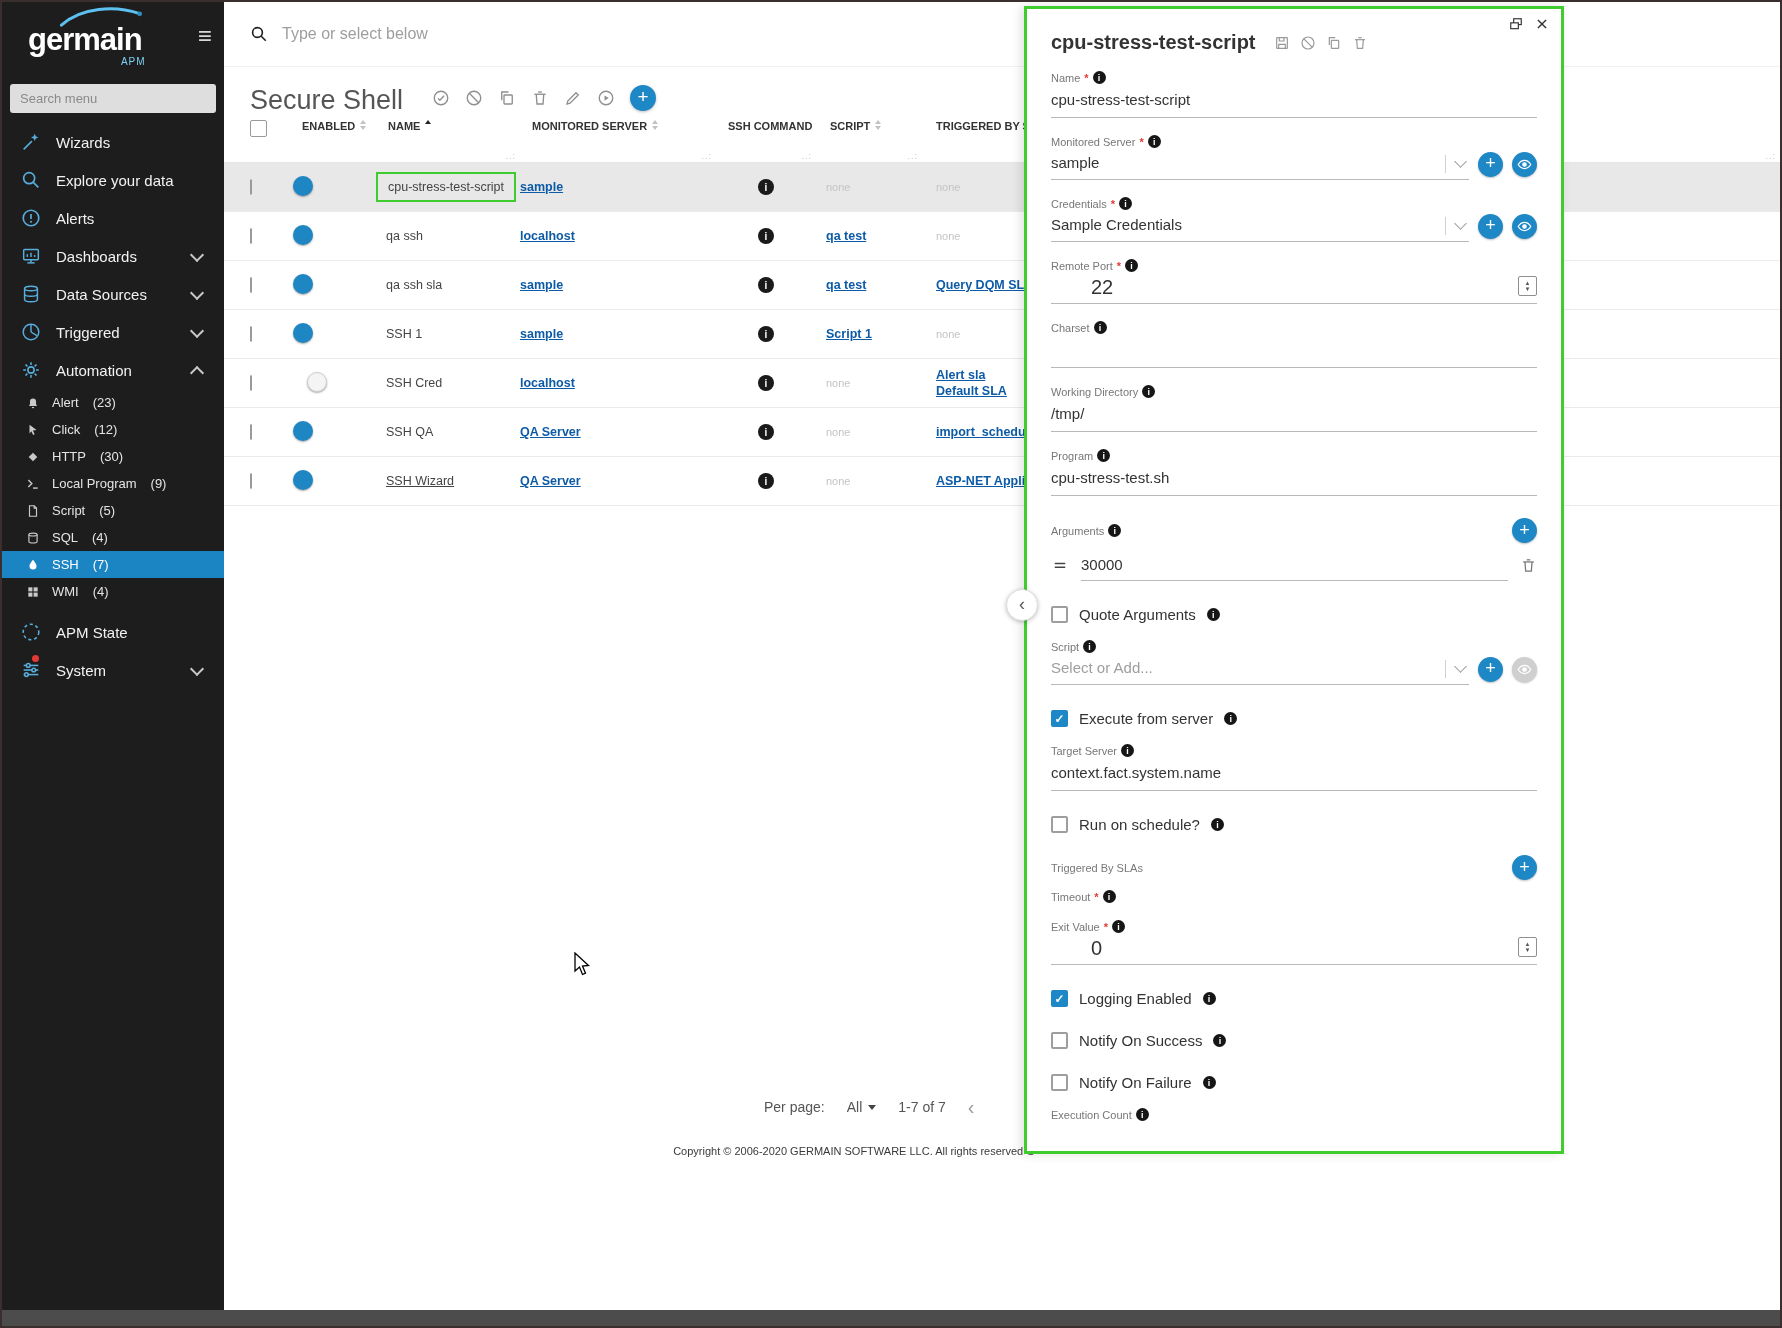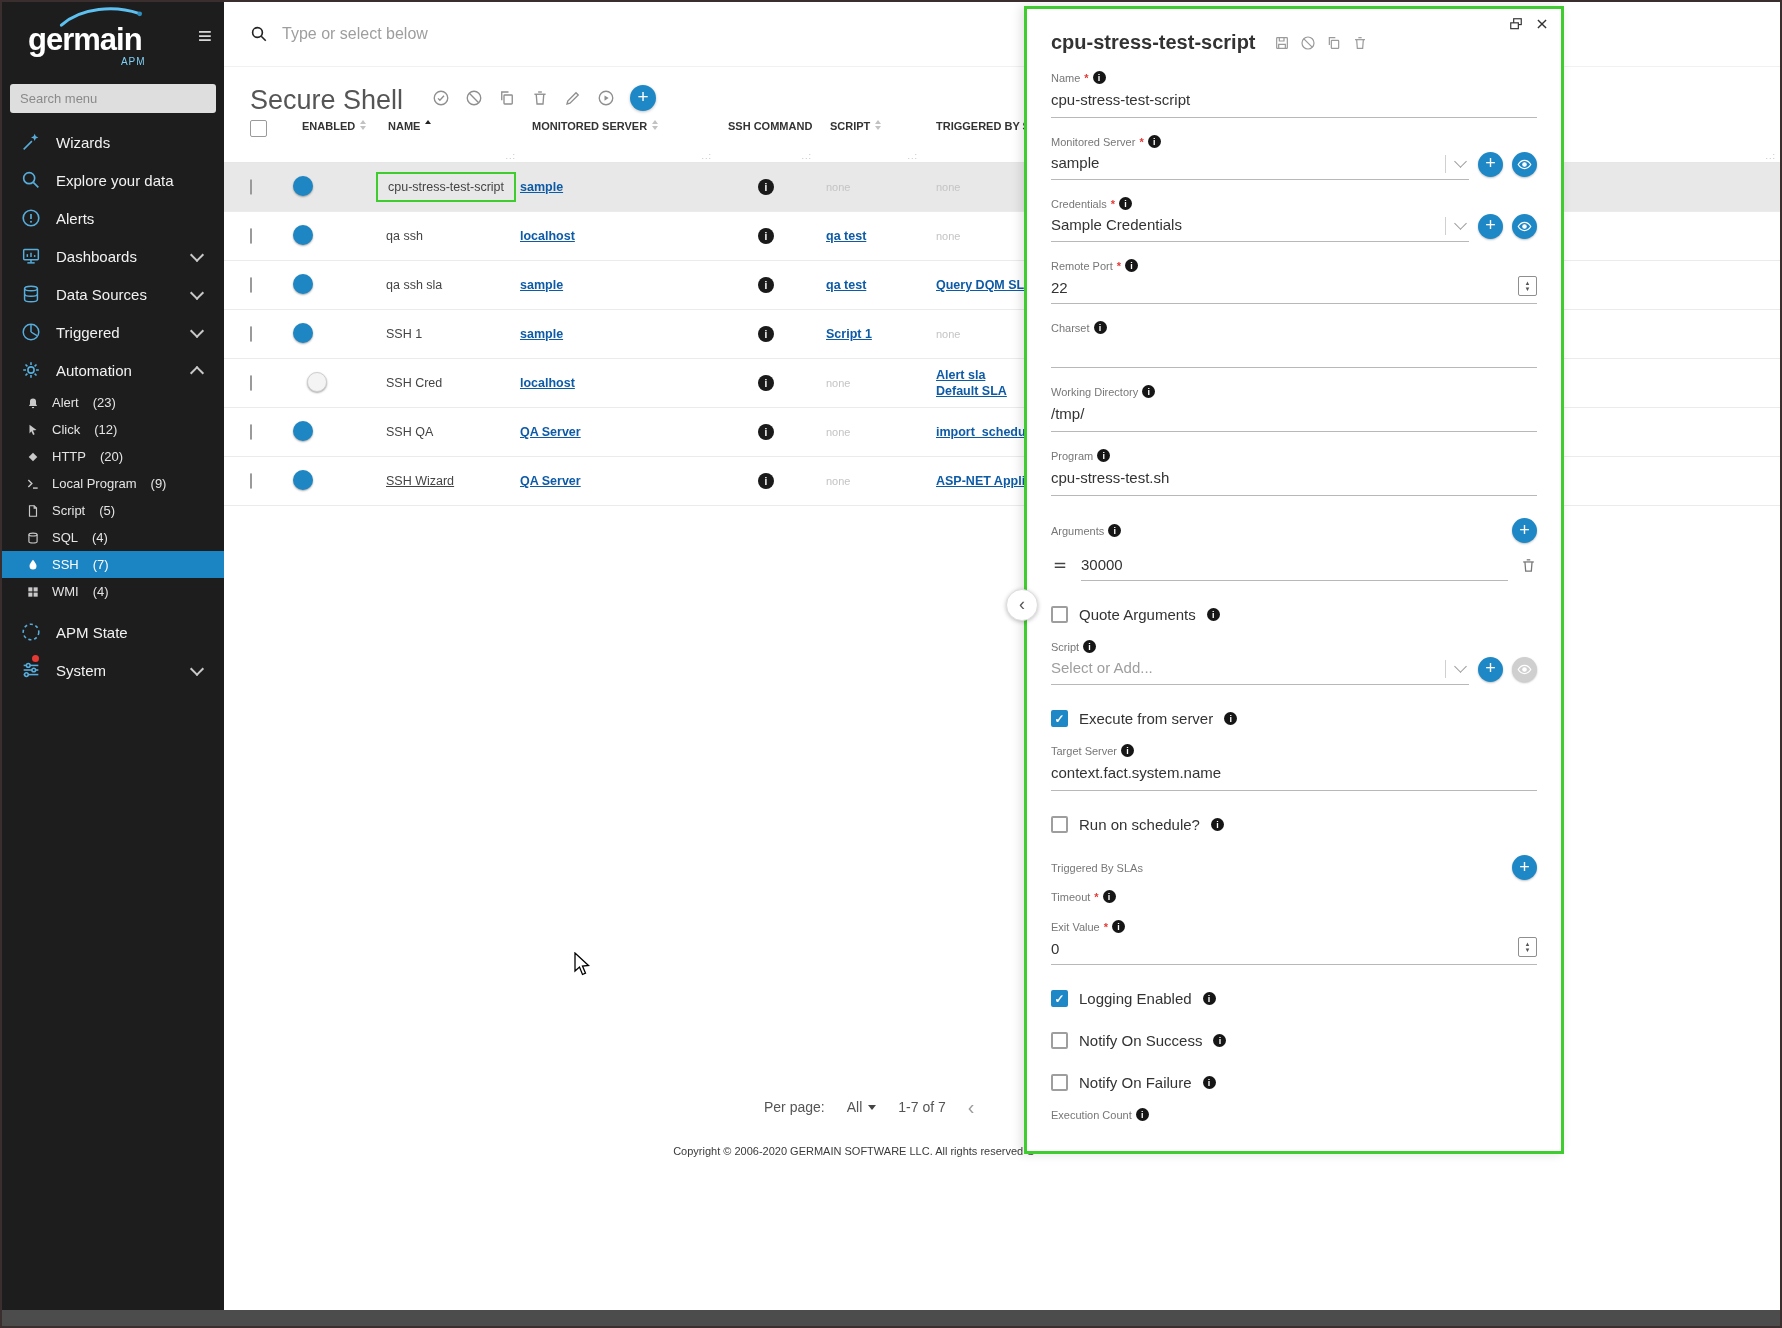--- a/index.html
+++ b/index.html
@@ -103,21 +103,21 @@
   .val.placeholder{color:#9e9e9e;}
   .vdiv{width:1px;height:18px;background:#d0d0d0;margin-left:8px;}
   .sel-chev{width:8px;height:8px;border-right:1.6px solid #9a9a9a;border-bottom:1.6px solid #9a9a9a;
             transform:rotate(45deg);margin:0 4px 4px 10px;}
   .circle-btn{width:25px;height:25px;border-radius:50%;background:#1e88c7;color:#fff;display:flex;align-items:center;
               justify-content:center;cursor:pointer;flex:0 0 auto;box-shadow:0 1px 2px rgba(0,0,0,.25);}
   .circle-btn.plus::after{content:"+";font-size:18px;line-height:1;margin-top:-2px;}
   .circle-btn.disabled{background:#cfcfcf;}
   .circle-btn svg{width:15px;height:15px;}
   .num{display:flex;align-items:center;border-bottom:1px solid #b8b8b8;padding:4px 0;}
-  .num .val{flex:1;font-size:15px;color:#333;}
+  .num .val{flex:1;font-size:20px;color:#333;margin-left:40px;}
   .stepper{width:17px;height:18px;border:1px solid #8f8f8f;border-radius:2px;display:flex;flex-direction:column;
            align-items:center;justify-content:center;color:#555;font-size:6px;line-height:6px;margin-bottom:3px;cursor:pointer;}
   .stepper::before{content:"▲";}
   .stepper::after{content:"▼";}
   .check-row{display:flex;align-items:center;gap:11px;margin-top:25px;font-size:15px;color:#333;}
   .cb{width:17px;height:17px;border:2px solid #9e9e9e;border-radius:2px;box-sizing:border-box;cursor:pointer;flex:0 0 auto;}
   .cb.checked{background:#1e88c7;border-color:#1e88c7;display:flex;align-items:center;justify-content:center;color:#fff;}
   .cb.checked::after{content:"✓";font-size:12px;font-weight:bold;}
   .label-row{display:flex;align-items:center;gap:4px;margin-top:22px;font-size:11px;color:#777;}
   .label-row .circle-btn{margin-left:auto;}
@@ -227,21 +227,21 @@
         <path d="M6 3l12 9-6.2 1 3 6.4-2.6 1.2-3-6.4L6 18z"></path>
       </svg>
       <span>Click</span>
       <span class="count">(12)</span>
     </div>
     <div class="submenu-item">
       <svg class="si-ic" viewBox="0 0 24 24" fill="currentColor">
         <rect x="6.8" y="6.8" width="10.4" height="10.4" transform="rotate(45 12 12)"></rect>
       </svg>
       <span>HTTP</span>
-      <span class="count">(20)</span>
+      <span class="count">(30)</span>
     </div>
     <div class="submenu-item">
       <svg class="si-ic" viewBox="0 0 24 24" stroke="currentColor" fill="none" stroke-width="2.4">
         <path d="M4 5l6 6-6 6"></path>
           <line x1="12" y1="19" x2="20" y2="19"></line>
       </svg>
       <span>Local Program</span>
       <span class="count">(9)</span>
     </div>
     <div class="submenu-item">

